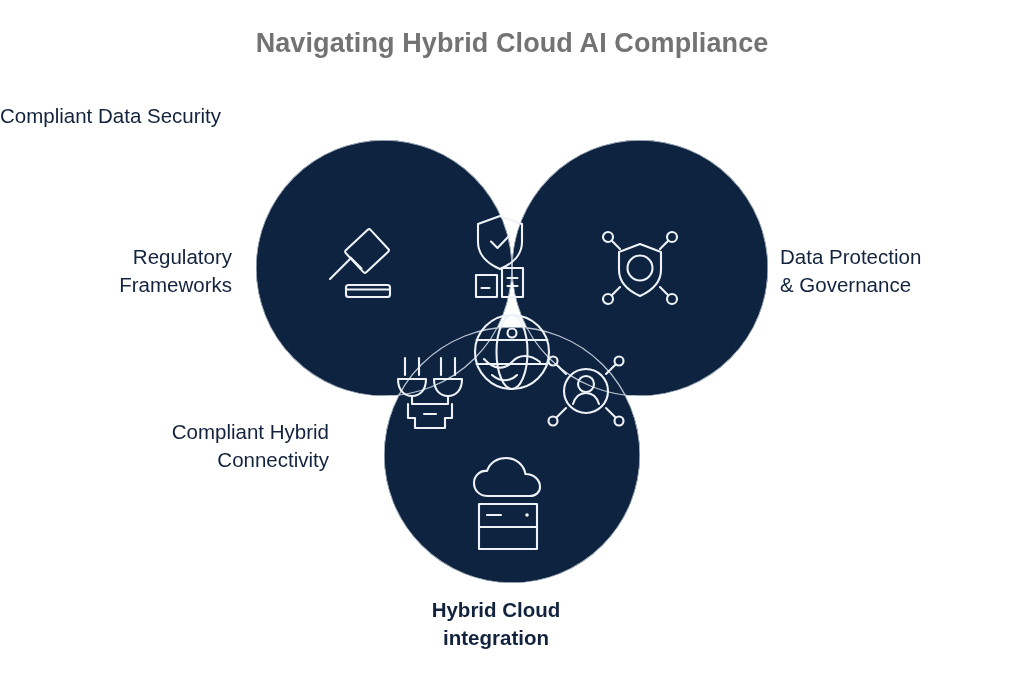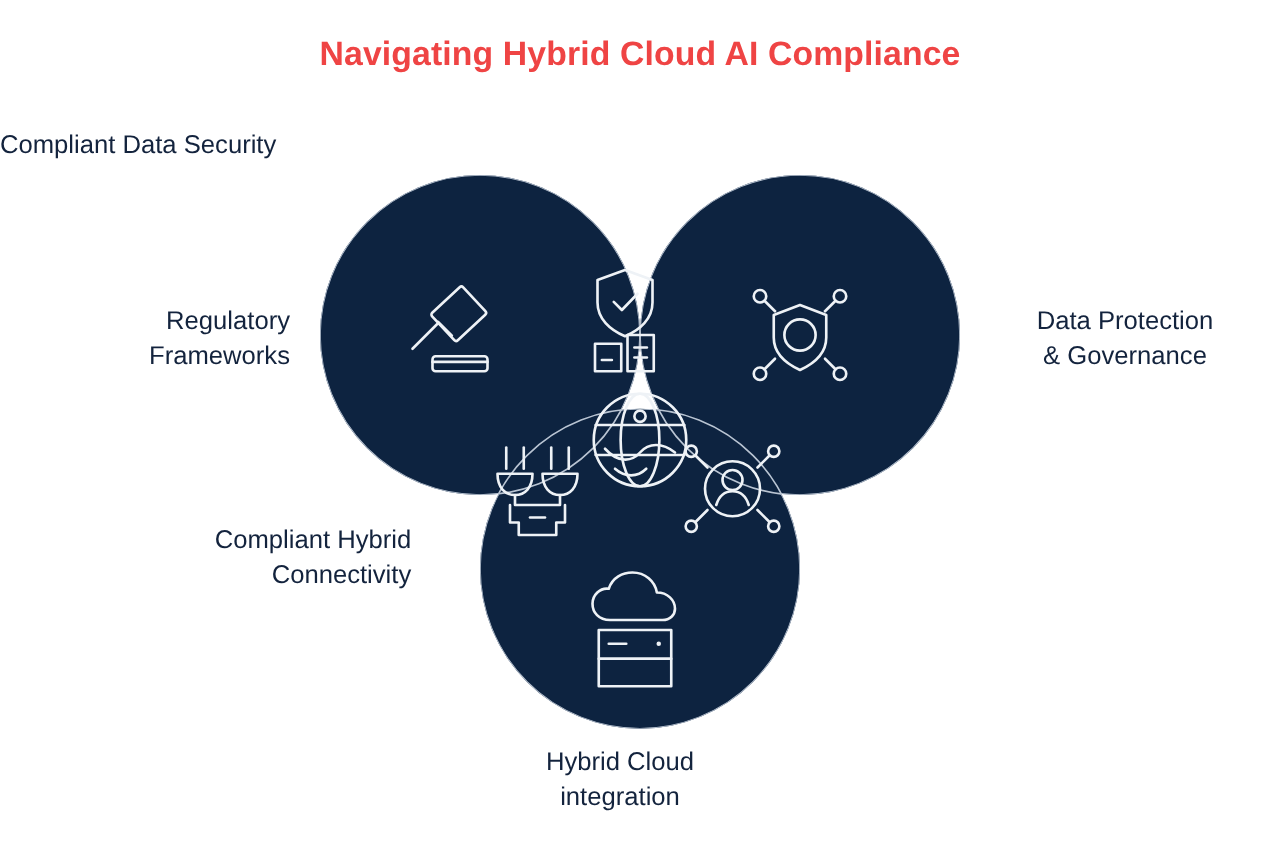--- a/index.html
+++ b/index.html
@@ -14,21 +14,21 @@
     position:relative;
     width:1024px; height:683px;
     background:#ffffff;
   }
   .title {
     position:absolute;
     top:28px; left:0; width:1024px;
     text-align:center;
     font-size:27px;
     font-weight:bold;
-    color:#ef4444;
+    color:#737373;
     letter-spacing:0.1px;
   }
   
   .venn {
     position:absolute;
     left:0; top:0;
     width:1024px; height:683px;
   }
   .venn svg { display:block; width:1024px; height:683px; }
 
@@ -43,33 +43,34 @@
   .lbl-top {
     left:0; top:102px; width:1024px;
     text-align:left;
   }
   .lbl-left {
     left:28px; top:243px; width:204px;
     text-align:right;
   }
   .lbl-right {
     left:780px; top:243px; width:240px;
-    text-align:center;
+    text-align:left;
   }
   .lbl-bottomleft {
     left:24px; top:418px; width:305px;
     text-align:right;
   }
   .lbl-bottomright {
     left:695px; top:418px; width:300px;
     text-align:left;
   }
   .lbl-bottom {
     left:0; top:596px; width:992px;
     text-align:center;
+    font-weight:bold;
   }
 </style>
 </head>
 <body>
 
 <div class="page">
 
   <div class="title">Navigating Hybrid Cloud AI Compliance</div>
 
   <div class="venn">

